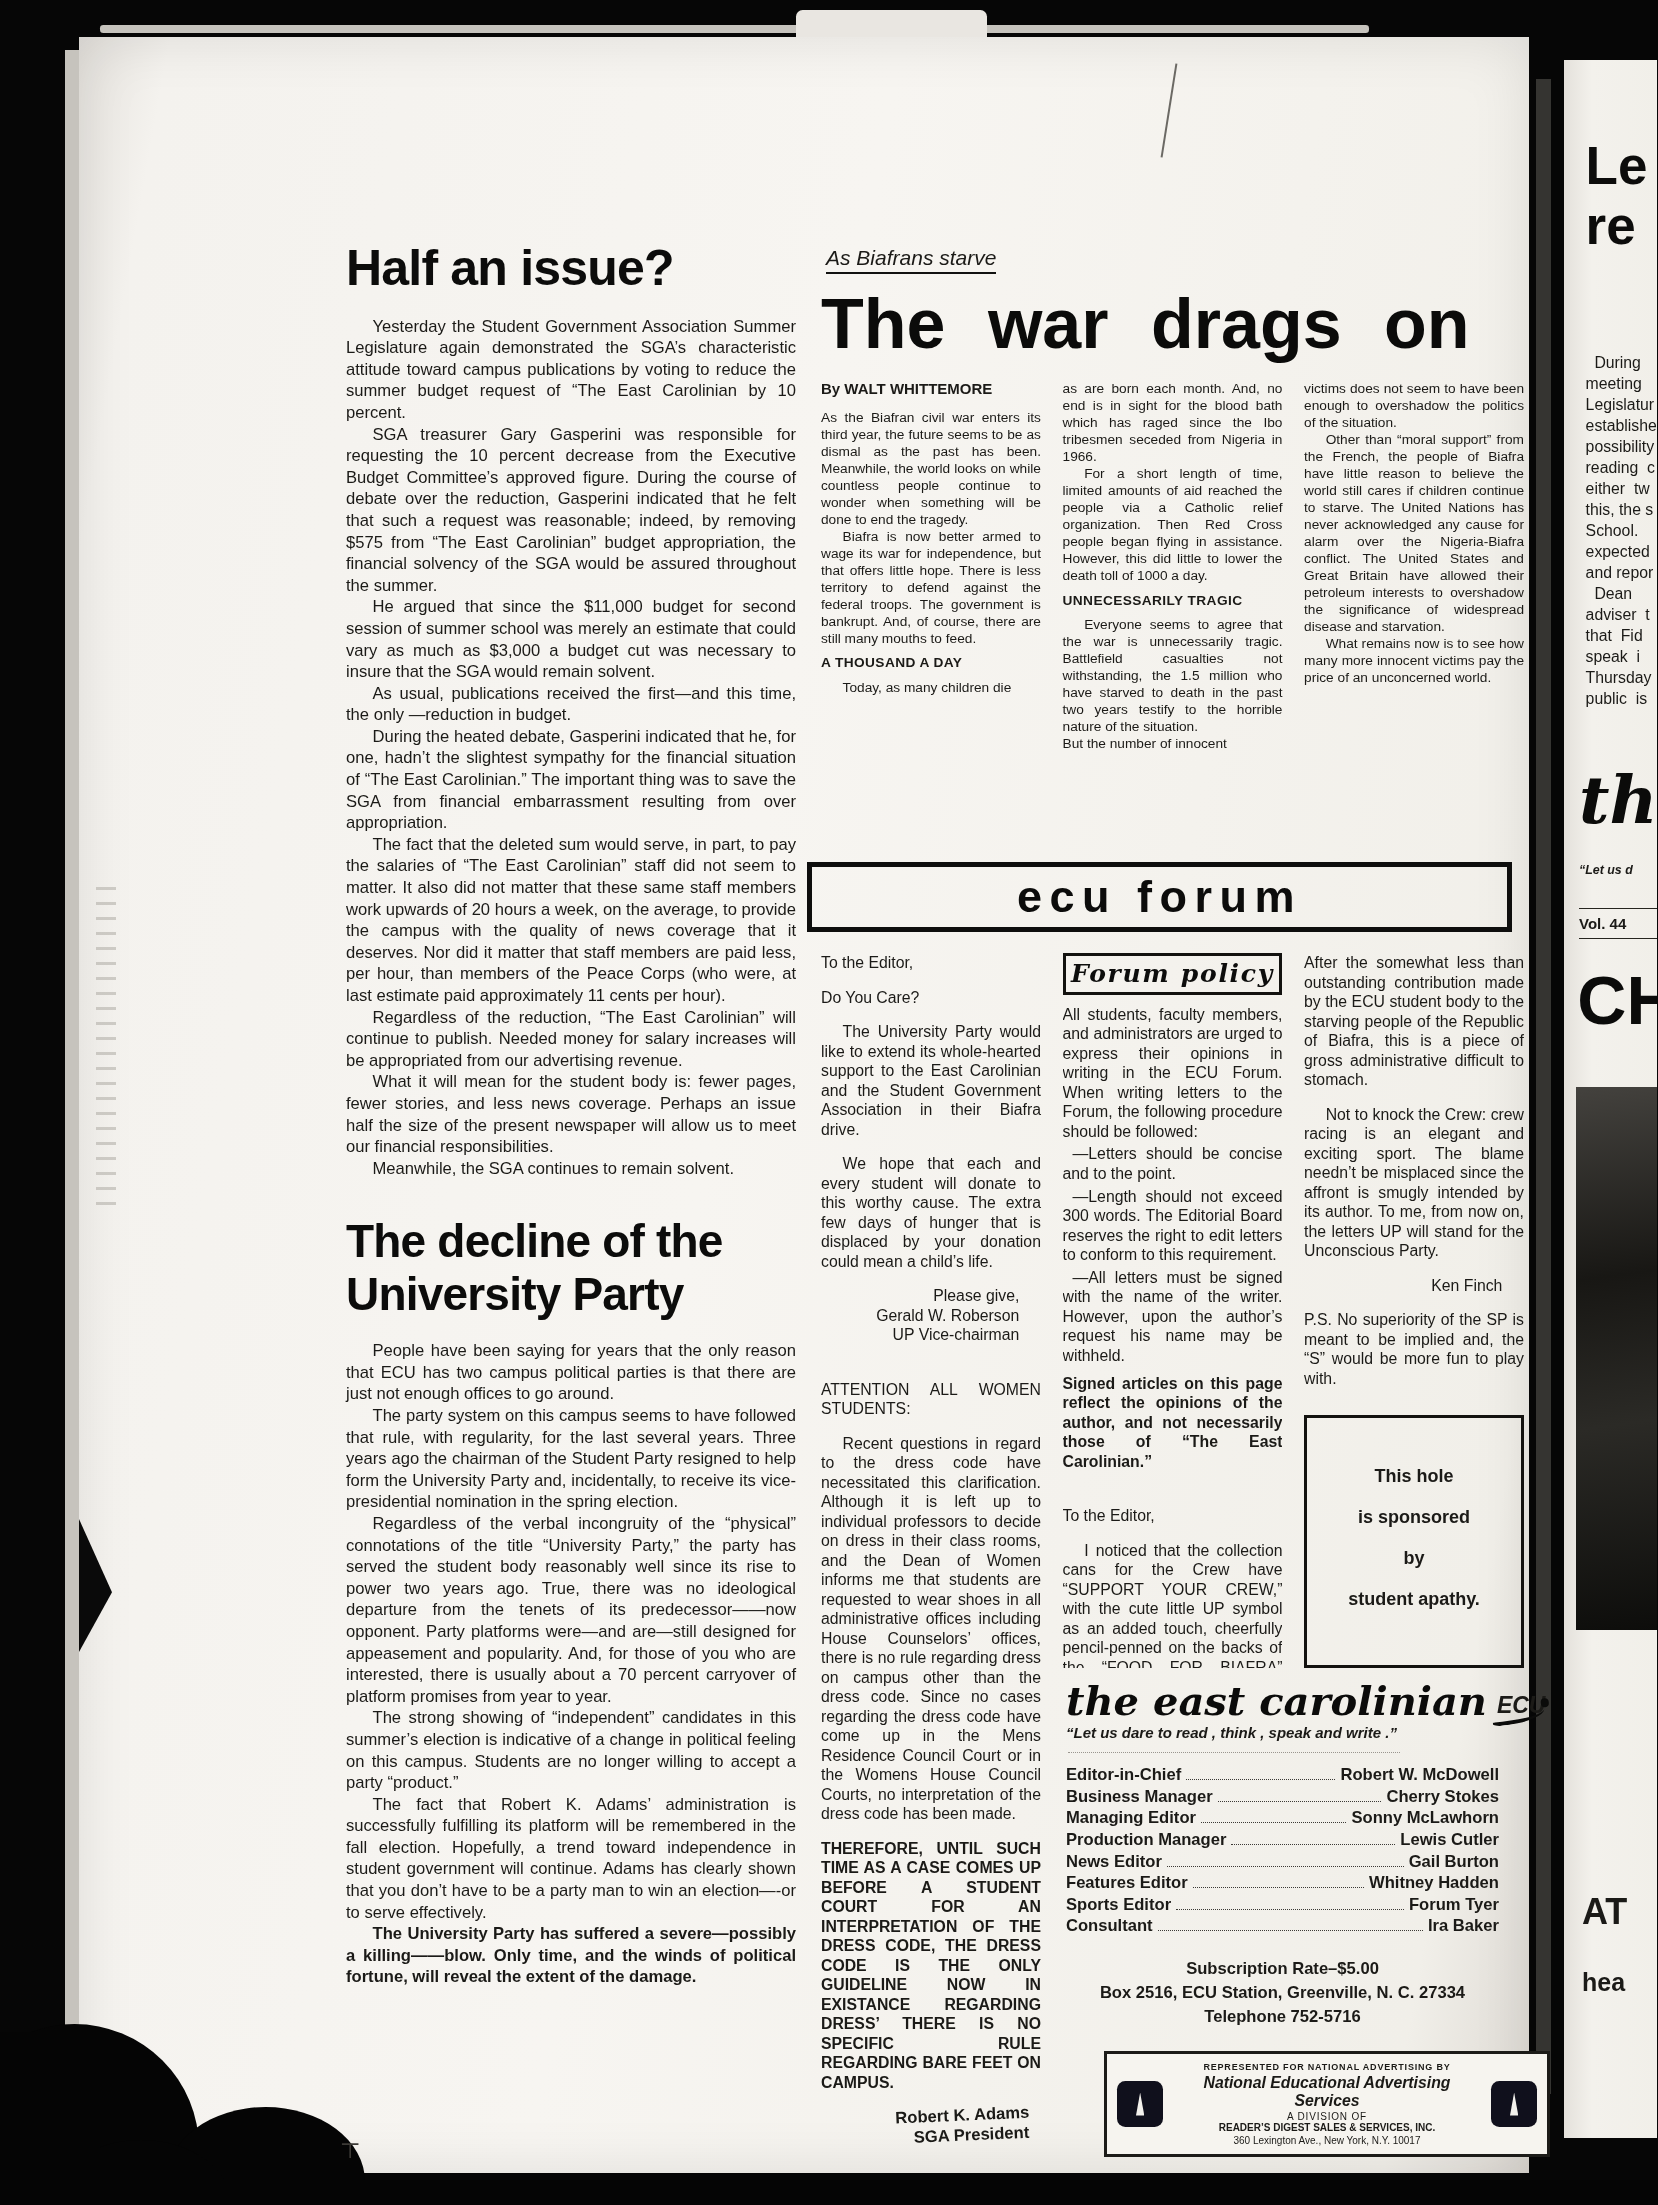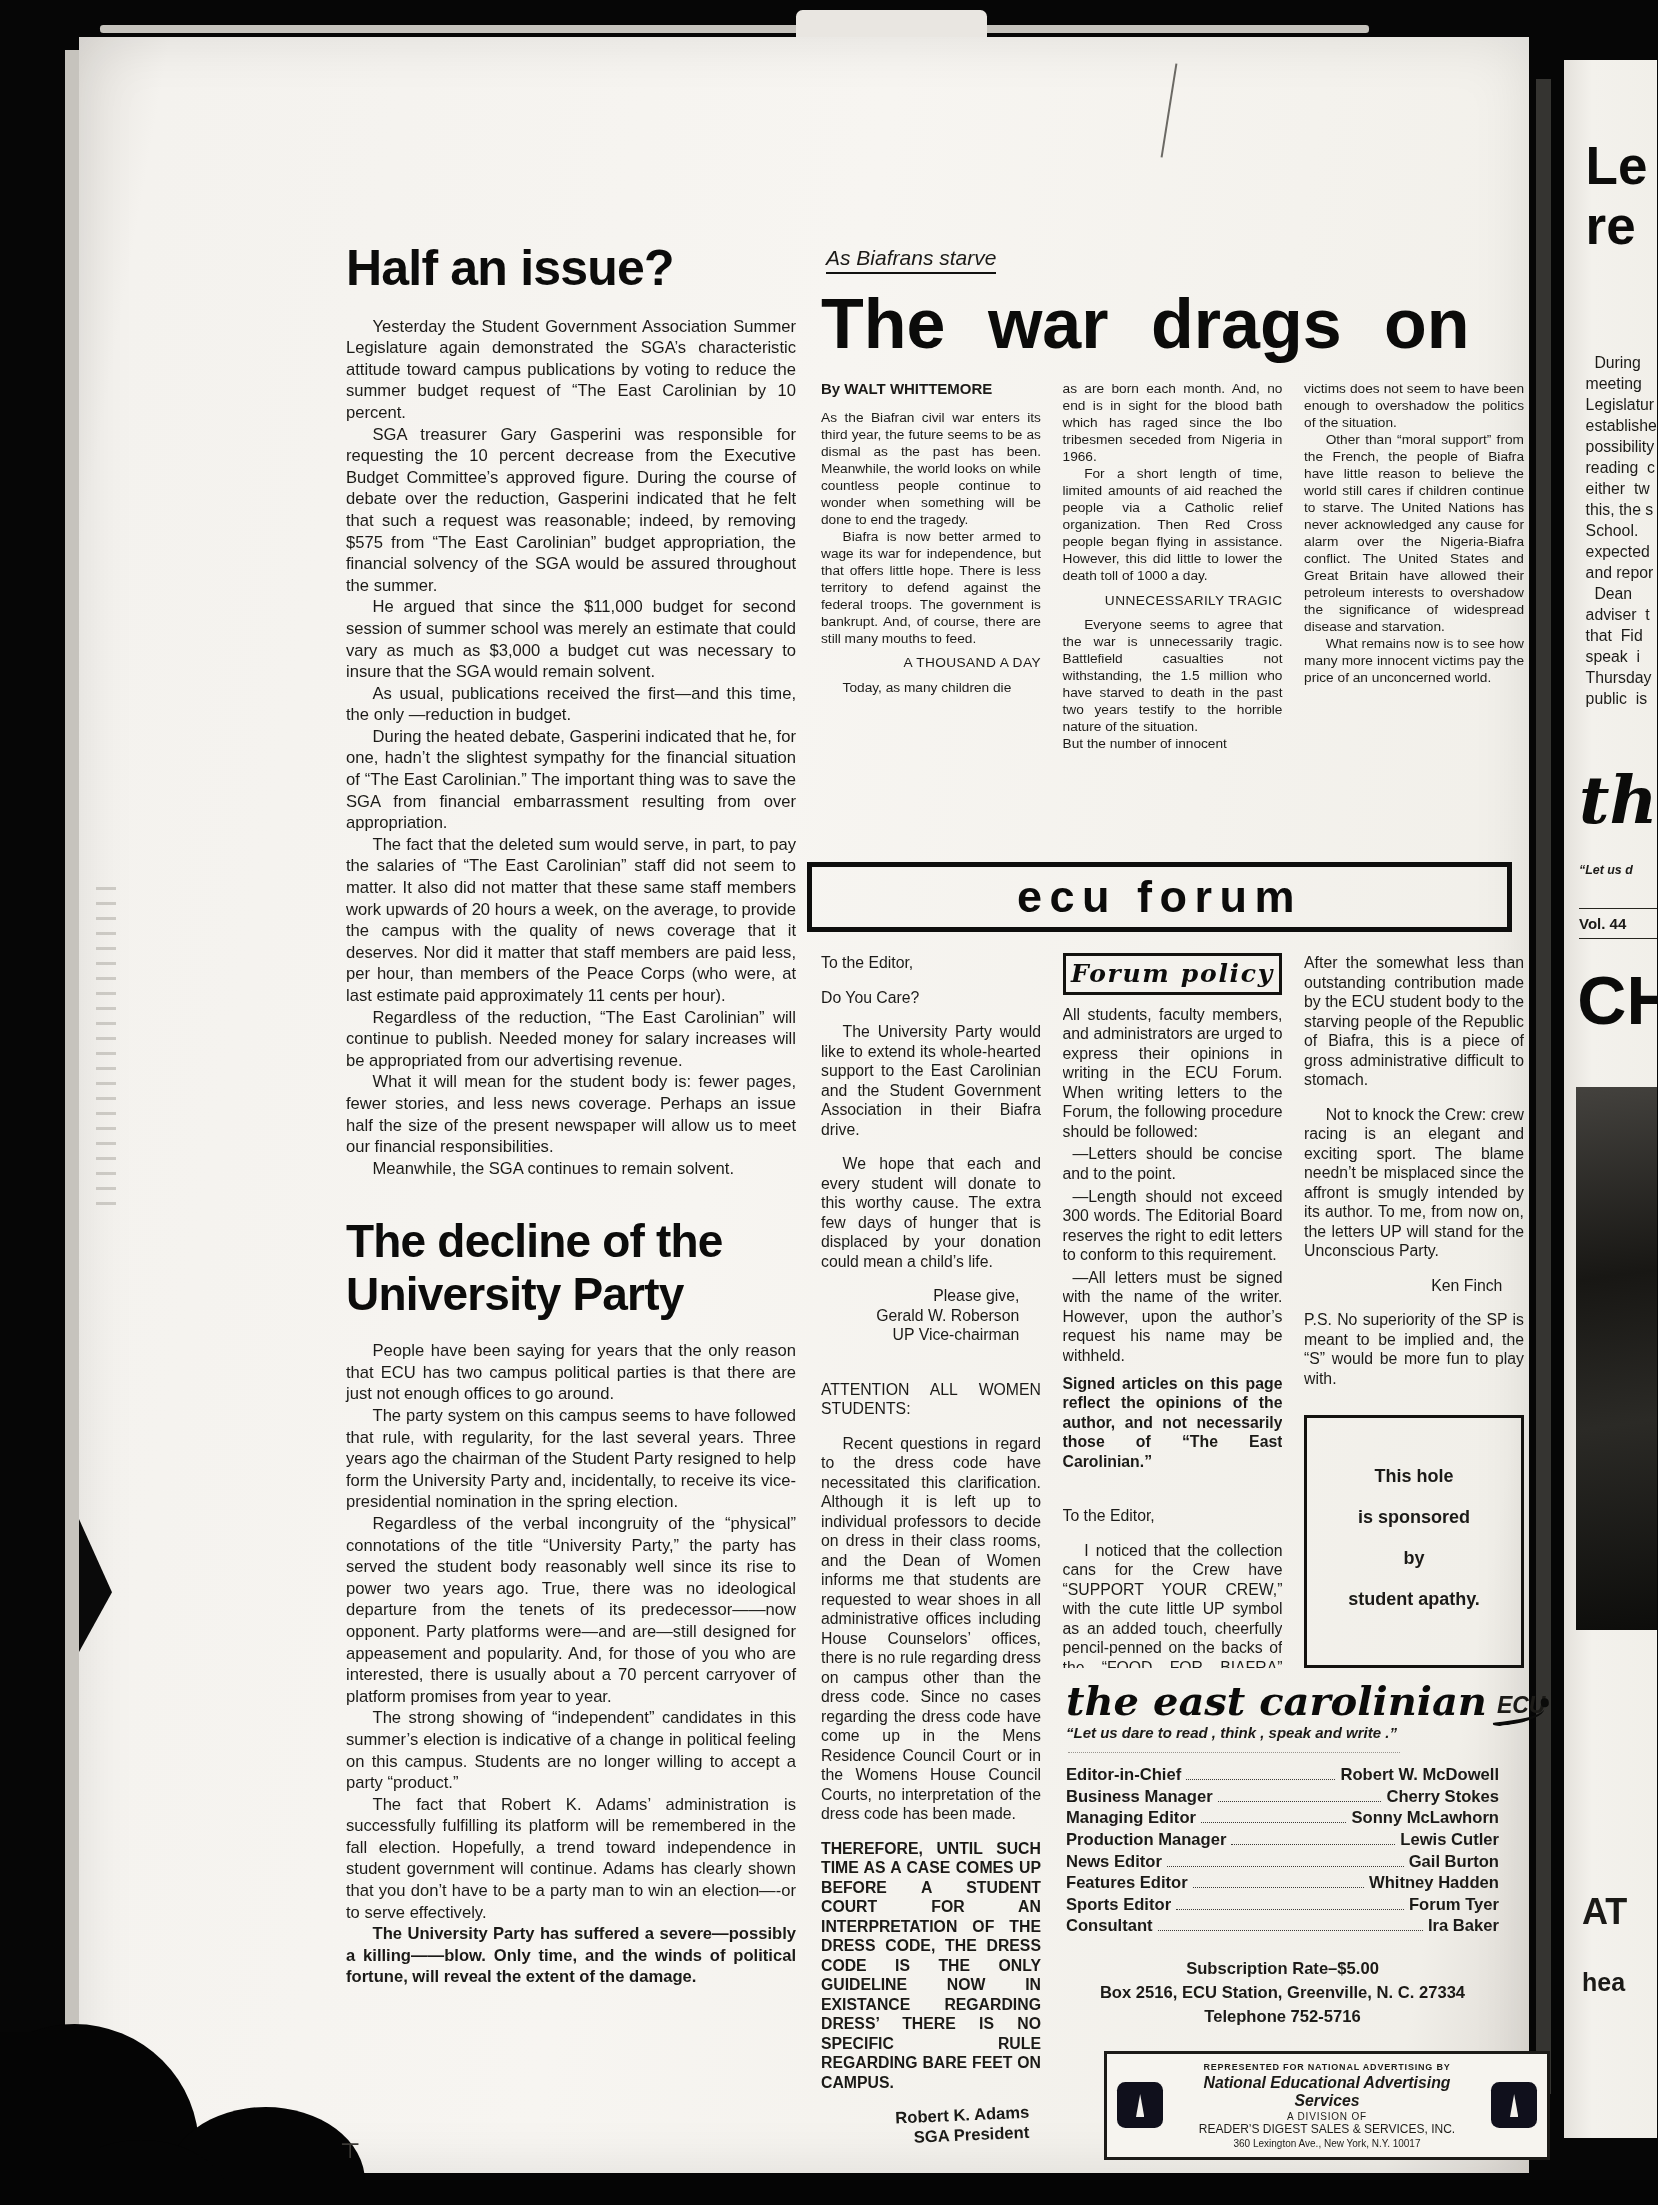--- a/index.html
+++ b/index.html
@@ -44,21 +44,21 @@
   .kicker{display:inline-block;font-style:italic;font-size:21px;border-bottom:2.5px solid #121211;padding-bottom:1.7px;margin-left:5px;}
   .war-title{font-size:70px;font-weight:bold;color:#0b0b0a;margin:10px 0 16.6px 0;word-spacing:23px;letter-spacing:0px;white-space:nowrap;}
   .cols3{display:flex;gap:21.6px;align-items:flex-start;}
   .cols3>div{flex:1 1 0;min-width:0;}
   .war .fp{font-size:13.7px;line-height:17px;}
   
   .fp{text-align:justify;}
   .fp.p{text-indent:21.6px;}
   .fp.p0{}
   .fp.by{font-weight:bold;font-size:15px !important;margin-bottom:11.6px;text-align:left;}
-  .fp.sub{font-weight:normal;text-align:right;margin:7.5px 0;letter-spacing:0.4px;}
+  .fp.sub{font-weight:bold;text-align:left;margin:7.5px 0;letter-spacing:0.4px;}
   .fp.sigr{text-align:right;padding-right:21.6px;}
   .fp.sigb{text-align:right;font-weight:bold;padding-right:11.6px;transform:rotate(-2.5deg);font-size:16.6px !important;}
   .fp.caps{font-weight:bold;}
   .fp.gap{margin-top:15px;}
   .fp.gap2{margin-top:35px;}
   .fp.dash{text-indent:10px;margin-top:3.3px;}
   .fp.boldp{font-weight:bold;margin-top:8.3px;}
   
   .forum-box{position:absolute;left:728px;top:825px;width:705px;height:70px;border:5.8px solid #0e0e0d;
     display:flex;align-items:center;justify-content:center;box-sizing:border-box;}
@@ -84,21 +84,21 @@
   .staff-row{display:flex;align-items:baseline;font-weight:bold;font-size:16.6px;line-height:21.6px;}
   .staff-leader{flex:1;border-bottom:1.7px dotted #3c3a36;margin:0 5px 3.3px 5px;min-width:25px;}
   .subscription{width:433px;text-align:center;font-weight:bold;font-size:16.6px;line-height:24px;margin-top:20px;}
   .ad-box{margin:21.6px 0 0 38px;width:446px;border:3.3px solid #1c1b18;padding:8.3px 10px;display:flex;align-items:center;gap:10px;box-sizing:border-box;background:#f6f4ef;}
   .ad-logo{width:46px;height:46px;background:#10101c;border-radius:8.3px;flex:0 0 auto;position:relative;}
   .ad-logo::after{content:"";position:absolute;left:19px;top:11.6px;width:8.3px;height:23px;background:#f3f1ec;clip-path:polygon(50% 0,100% 100%,0 100%);}
   .ad-text{flex:1;text-align:center;}
   .ad-l1{font-size:9px;font-weight:bold;letter-spacing:0.8px;}
   .ad-l2{font-size:15.8px;font-weight:bold;font-style:italic;margin:1.7px 0;}
   .ad-l3{font-size:10px;letter-spacing:0.8px;}
-  .ad-l4{font-size:12px;font-weight:normal;}
+  .ad-l4{font-size:10px;font-weight:bold;}
   .ad-l5{font-size:10px;margin-top:1.7px;}
   
   .rp-h1{position:absolute;left:21.6px;top:76px;font-size:53px;font-weight:bold;line-height:60px;color:#0c0c0b;}
   .rp-body{position:absolute;left:21.6px;top:292px;width:83px;}
   .rp-line{font-size:15.8px;line-height:21px;white-space:pre-wrap;}
   .rp-script{position:absolute;left:15px;top:701px;font-family:"DejaVu Serif",serif;font-style:italic;font-weight:bold;font-size:66px;color:#0b0b0a;}
   .rp-motto{position:absolute;left:15px;top:803px;font-weight:bold;font-style:italic;font-size:12.4px;white-space:nowrap;}
   .rp-vol{position:absolute;left:15px;top:848px;width:91px;font-weight:bold;font-size:15px;border-top:1.7px solid #26251f;border-bottom:1.7px solid #26251f;padding:5.8px 0;}
   .rp-h2{position:absolute;left:13.3px;top:901px;font-size:68px;font-weight:bold;color:#0b0b0a;}
   .rp-photo{position:absolute;left:11.6px;top:1027px;width:81px;height:543px;

